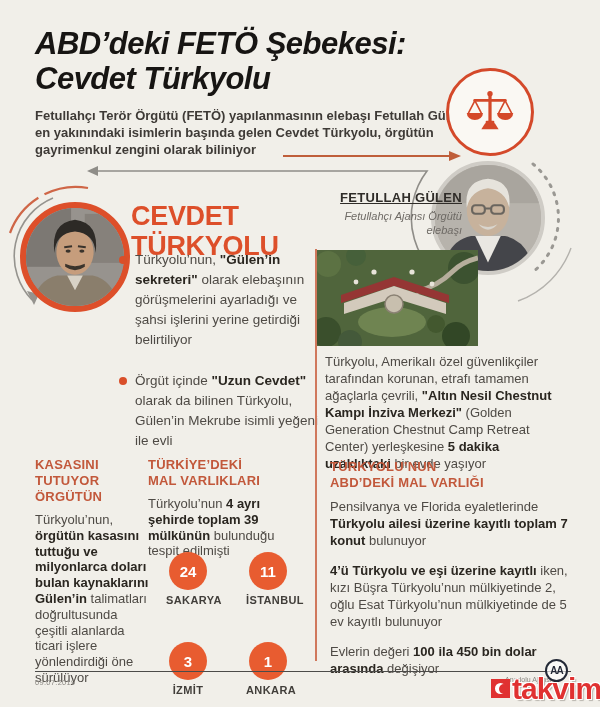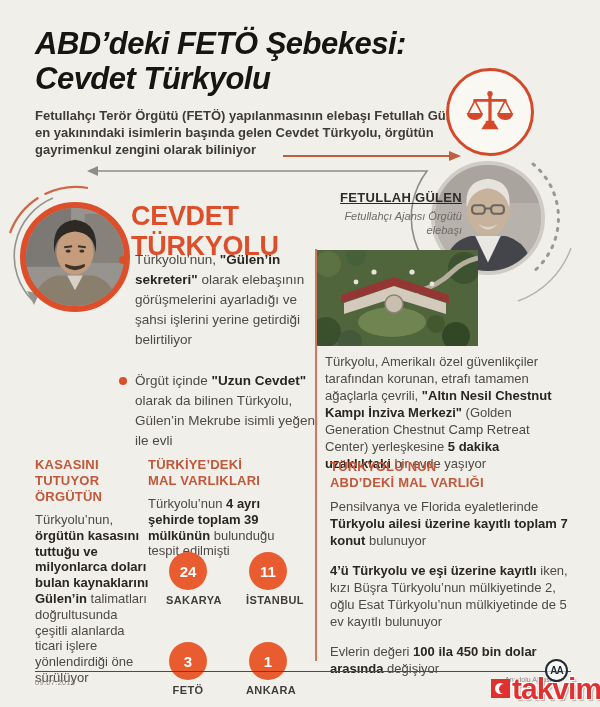--- a/index.html
+++ b/index.html
@@ -233,21 +233,21 @@
     <div class="stat">
       <div class="stat-circle">24</div>
       <div class="stat-label">SAKARYA</div>
     </div>
     <div class="stat">
       <div class="stat-circle">11</div>
       <div class="stat-label">İSTANBUL</div>
     </div>
     <div class="stat">
       <div class="stat-circle">3</div>
-      <div class="stat-label">FETÖ</div>
+      <div class="stat-label">İZMİT</div>
     </div>
     <div class="stat">
       <div class="stat-circle">1</div>
       <div class="stat-label">ANKARA</div>
     </div>
   </div>
 
   <div class="abs col3">
     <div class="sec-header">
       <div>TÜRKYOLU’NUN</div>

